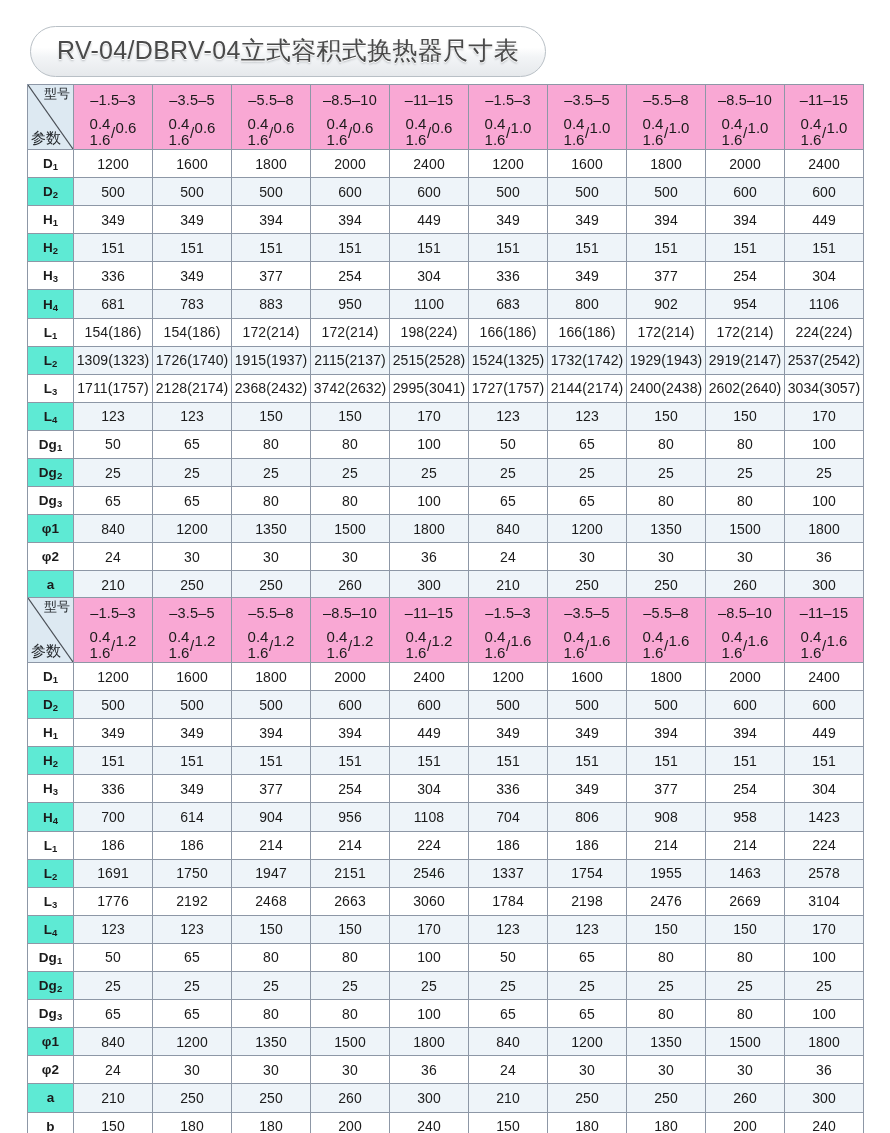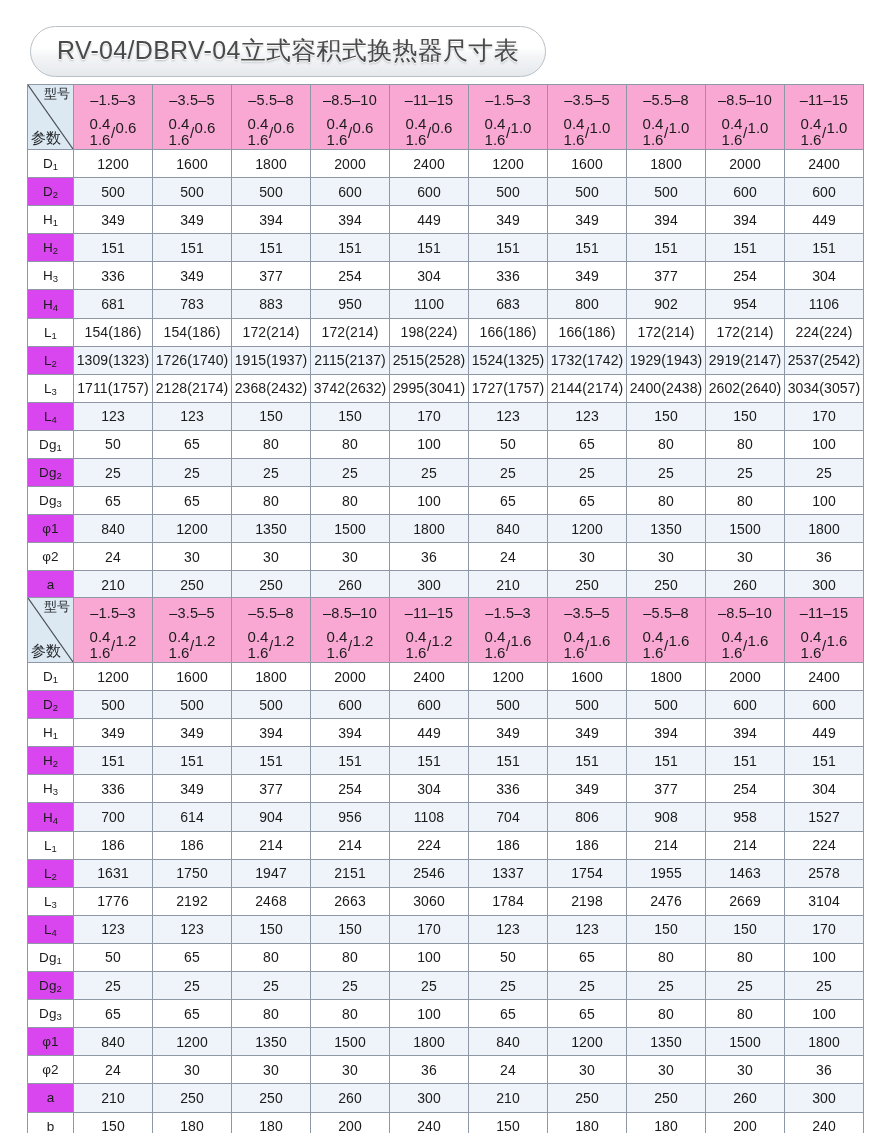--- a/index.html
+++ b/index.html
@@ -109,22 +109,23 @@
   .tbl tbody td{
     font-size:14px;
     color:#1b1b1b;
     height:27.1px;
     letter-spacing:.1px;
   }
   .tbl tbody tr.alt td{background:#eef4f9;}
   .tbl tbody tr td:first-child{
     font-size:13.5px;
     background:#ffffff;
-  }
-  .tbl tbody tr.alt td:first-child{background:#d946ef;}
+    font-weight:bold;
+  }
+  .tbl tbody tr.alt td:first-child{background:#5eead4;}
   .rowlab sub{font-size:9.5px;vertical-align:baseline;position:relative;top:2px;}
   .narrow td{font-size:13px;}
 </style>
 </head>
 <body>
 
 <div class="page">
 
   <div class="title-wrap">
     <div class="title-pill">
@@ -500,38 +501,38 @@
           <td class="rowlab"><span class="lb">H</span><sub class="sb">4</sub></td>
           <td>700</td>
           <td>614</td>
           <td>904</td>
           <td>956</td>
           <td>1108</td>
           <td>704</td>
           <td>806</td>
           <td>908</td>
           <td>958</td>
-          <td>1527</td>
+          <td>1423</td>
         </tr>
         <tr>
           <td class="rowlab"><span class="lb">L</span><sub class="sb">1</sub></td>
           <td>186</td>
           <td>186</td>
           <td>214</td>
           <td>214</td>
           <td>224</td>
           <td>186</td>
           <td>186</td>
           <td>214</td>
           <td>214</td>
           <td>224</td>
         </tr>
         <tr class="alt">
           <td class="rowlab"><span class="lb">L</span><sub class="sb">2</sub></td>
-          <td>1631</td>
+          <td>1691</td>
           <td>1750</td>
           <td>1947</td>
           <td>2151</td>
           <td>2546</td>
           <td>1337</td>
           <td>1754</td>
           <td>1955</td>
           <td>1463</td>
           <td>2578</td>
         </tr>

